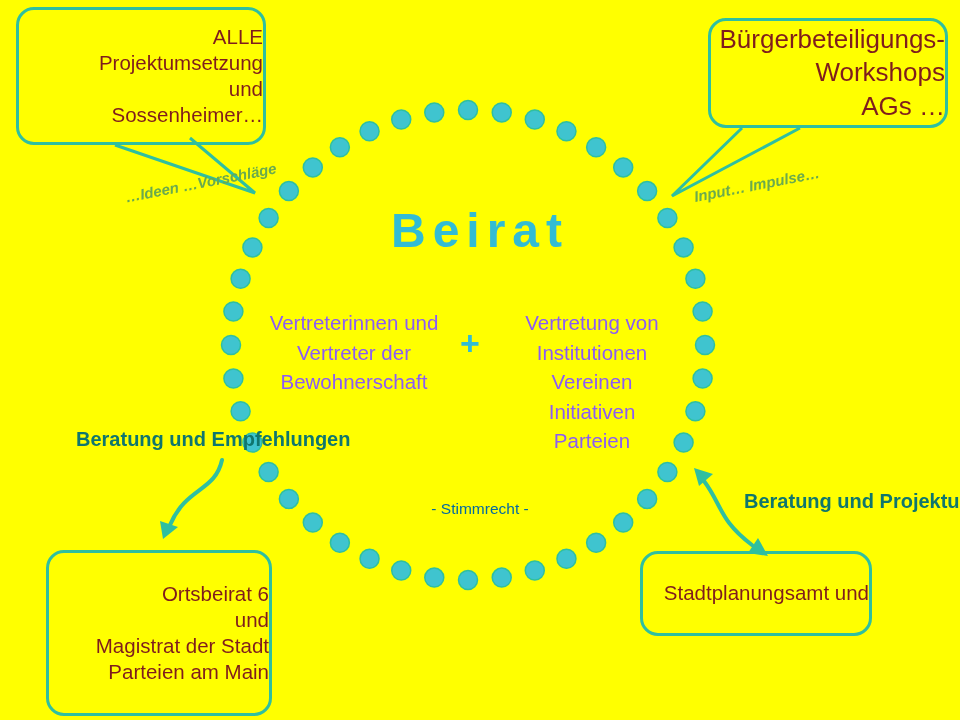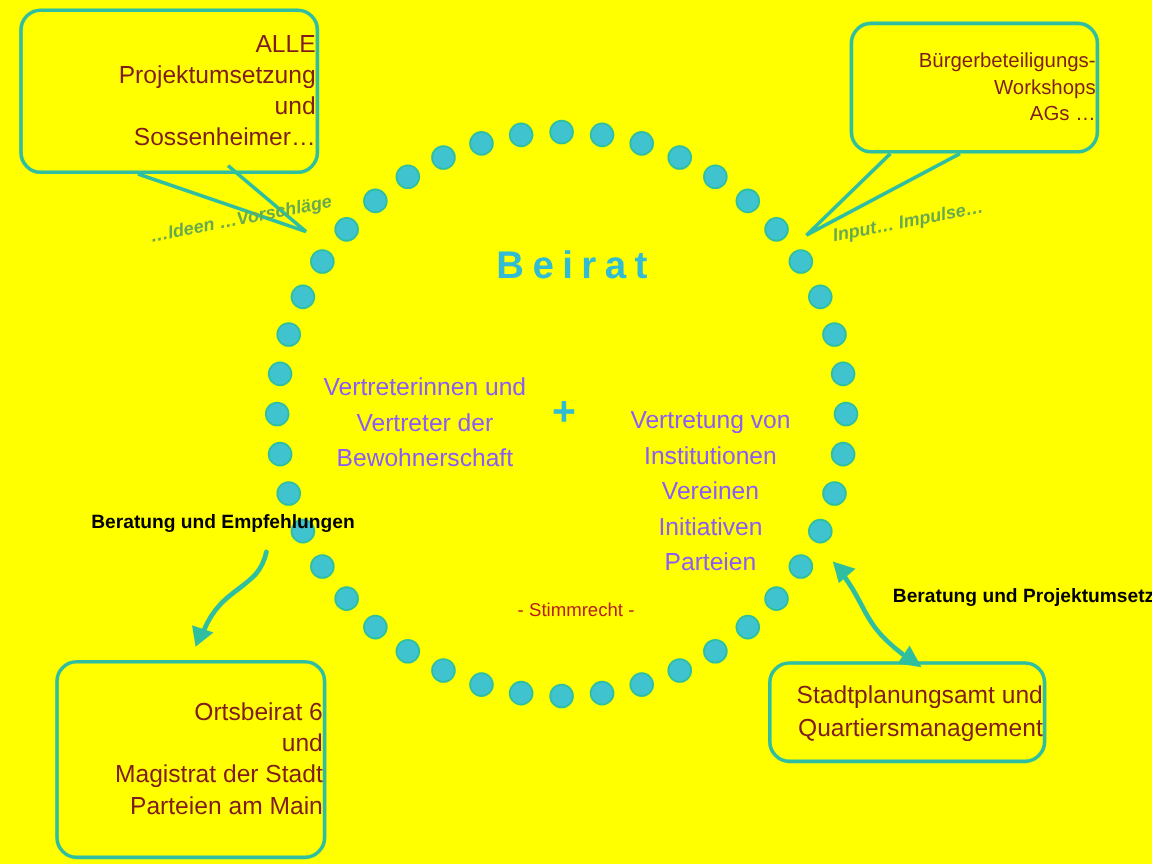--- a/index.html
+++ b/index.html
@@ -35,64 +35,64 @@
     text-align: center;
     line-height: 1.28;
   }
   .bubble .line, .box .line { display: block; white-space: nowrap; }
 
   #bubble-citizens {
     left: 16px; top: 7px; width: 250px; height: 138px;
     font-size: 20.5px;
   }
   #bubble-workshops {
-    left: 708px; top: 18px; width: 208px; height: 110px;
-    font-size: 17px;
+    left: 708px; top: 18px; width: 240px; height: 110px;
+    font-size: 26px;
   }
   #box-ortsbeirat {
     left: 46px; top: 550px; width: 226px; height: 166px;
     font-size: 20.5px;
   }
   #box-stadtplanung {
     left: 640px; top: 551px; width: 232px; height: 85px;
     font-size: 20.5px;
   }
 
   .center-title {
     position: absolute;
     left: 0; top: 203px; width: 960px;
     text-align: center;
-    font-size: 32px;
+    font-size: 48px;
     font-weight: bold;
     letter-spacing: 7px;
     color: #32bcd4;
   }
   .col {
     position: absolute;
     text-align: center;
     font-size: 20.5px;
     color: #8b5cf6;
     line-height: 1.44;
   }
   #col-residents { left: 268px; top: 308px; width: 172px; }
-  #col-institutions { left: 508px; top: 308px; width: 168px; margin-top: 28px; }
+  #col-institutions { left: 508px; top: 308px; width: 168px; }
   .plus-sign {
     position: absolute;
     left: 440px; top: 324px; width: 60px;
     text-align: center;
     font-size: 34px;
     font-weight: bold;
     color: #32bcd4;
   }
   #stimmrecht {
     position: absolute;
     left: 0; top: 500px; width: 960px;
     text-align: center;
     font-size: 15.5px;
-    color: #b91c1c;
+    color: #0369a1;
   }
 
   .tail-label {
     position: absolute;
     color: #6aaa4e;
     font-size: 15px;
     font-weight: bold;
     font-style: italic;
     line-height: 1.42;
     white-space: nowrap;
@@ -103,22 +103,22 @@
     text-align: center;
   }
   #label-input {
     left: 693px; top: 174px;
     transform: rotate(-11deg);
     text-align: left;
   }
 
   .arrow-label {
     position: absolute;
-    color: #000000;
-    font-size: 16px;
+    color: #0f766e;
+    font-size: 20px;
     font-weight: bold;
     line-height: 1.42;
     text-align: center;
     white-space: nowrap;
   }
   #label-beratung-empfehlungen { left: 76px; top: 425px; width: 130px; }
   #label-beratung-projekt { left: 744px; top: 487px; width: 170px; }
 </style>
 </head>
 <body>
@@ -242,16 +242,15 @@
     <span class="line">Parteien am Main</span>
   </div>
 
   <div class="arrow-label" id="label-beratung-projekt">
     <span class="line">Beratung und</span>
     <span class="line">Projektumsetzung</span>
   </div>
 
   <div class="box" id="box-stadtplanung">
     <span class="line">Stadtplanungsamt und</span>
-    <span class="line">Quartiersmanagement</span>
   </div>
 
 </div>
 
 </body></html>

